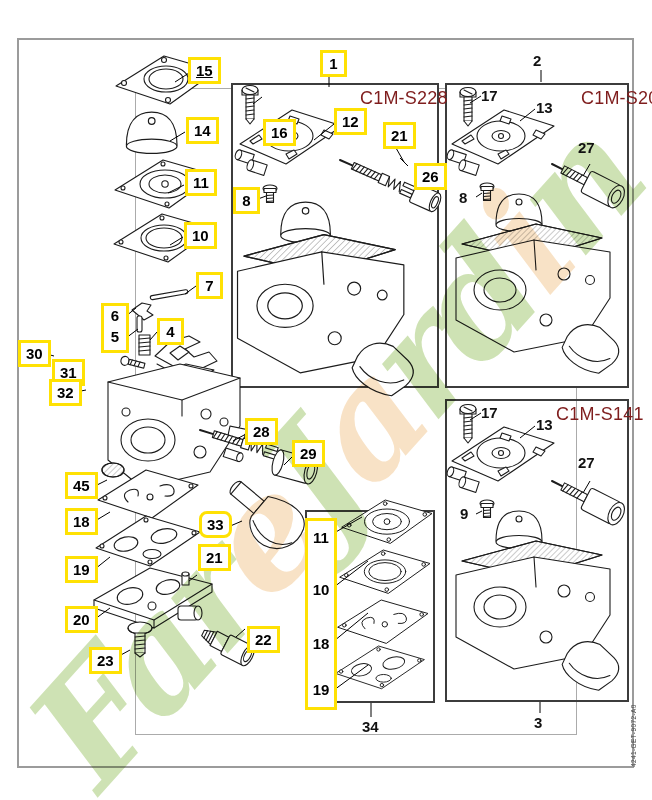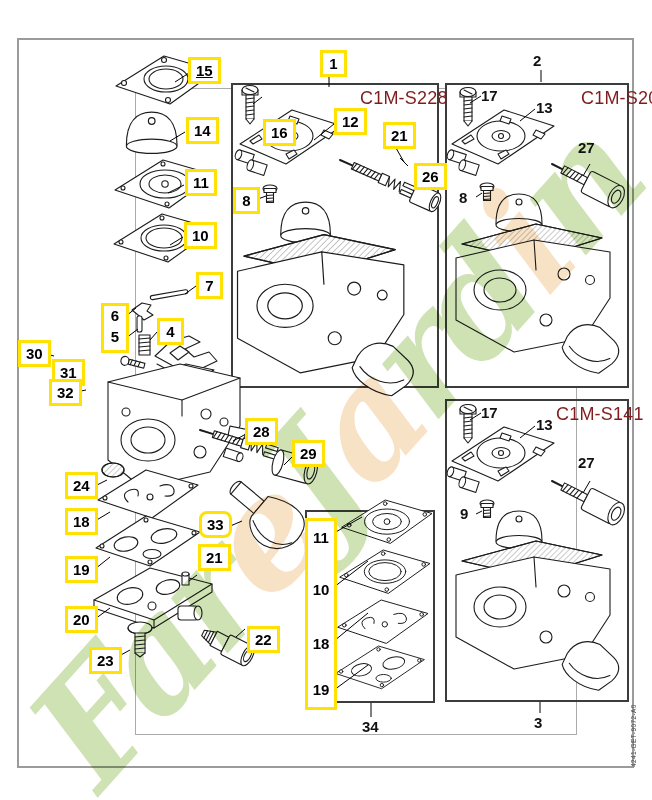--- a/index.html
+++ b/index.html
@@ -360,21 +360,21 @@
       <div class="ylabel" style="left: 320px; top: 50px;">1</div>
       <div class="ylabel" style="left: 188px; top: 57px; text-decoration: underline;">15</div>
       <div class="ylabel" style="left: 186px; top: 117px;">14</div>
       <div class="ylabel" style="left: 185px; top: 169px;">11</div>
       <div class="ylabel" style="left: 184px; top: 222px;">10</div>
       <div class="ylabel" style="left: 196px; top: 272px;">7</div>
       <div class="ylabel" style="left: 157px; top: 318px;">4</div>
       <div class="ylabel" style="left: 18px; top: 340px;">30</div>
       <div class="ylabel" style="left: 44px; top: 359px; margin-left: 8px;">31</div>
       <div class="ylabel" style="left: 49px; top: 379px;">32</div>
-      <div class="ylabel" style="left: 65px; top: 472px;">24</div>
+      <div class="ylabel" style="left: 65px; top: 472px;">45</div>
       <div class="ylabel" style="left: 65px; top: 508px;">18</div>
       <div class="ylabel" style="left: 65px; top: 556px;">19</div>
       <div class="ylabel" style="left: 65px; top: 606px;">20</div>
       <div class="ylabel" style="left: 89px; top: 647px;">23</div>
       <div class="ylabel" style="left: 263px; top: 83px; margin-top: 36px;">16</div>
       <div class="ylabel" style="left: 233px; top: 187px;">8</div>
       <div class="ylabel" style="left: 334px; top: 108px;">12</div>
       <div class="ylabel" style="left: 383px; top: 122px;">21</div>
       <div class="ylabel" style="left: 414px; top: 163px; text-align: center;">26</div>
       <div class="ylabel" style="left: 245px; top: 418px;">28</div>

